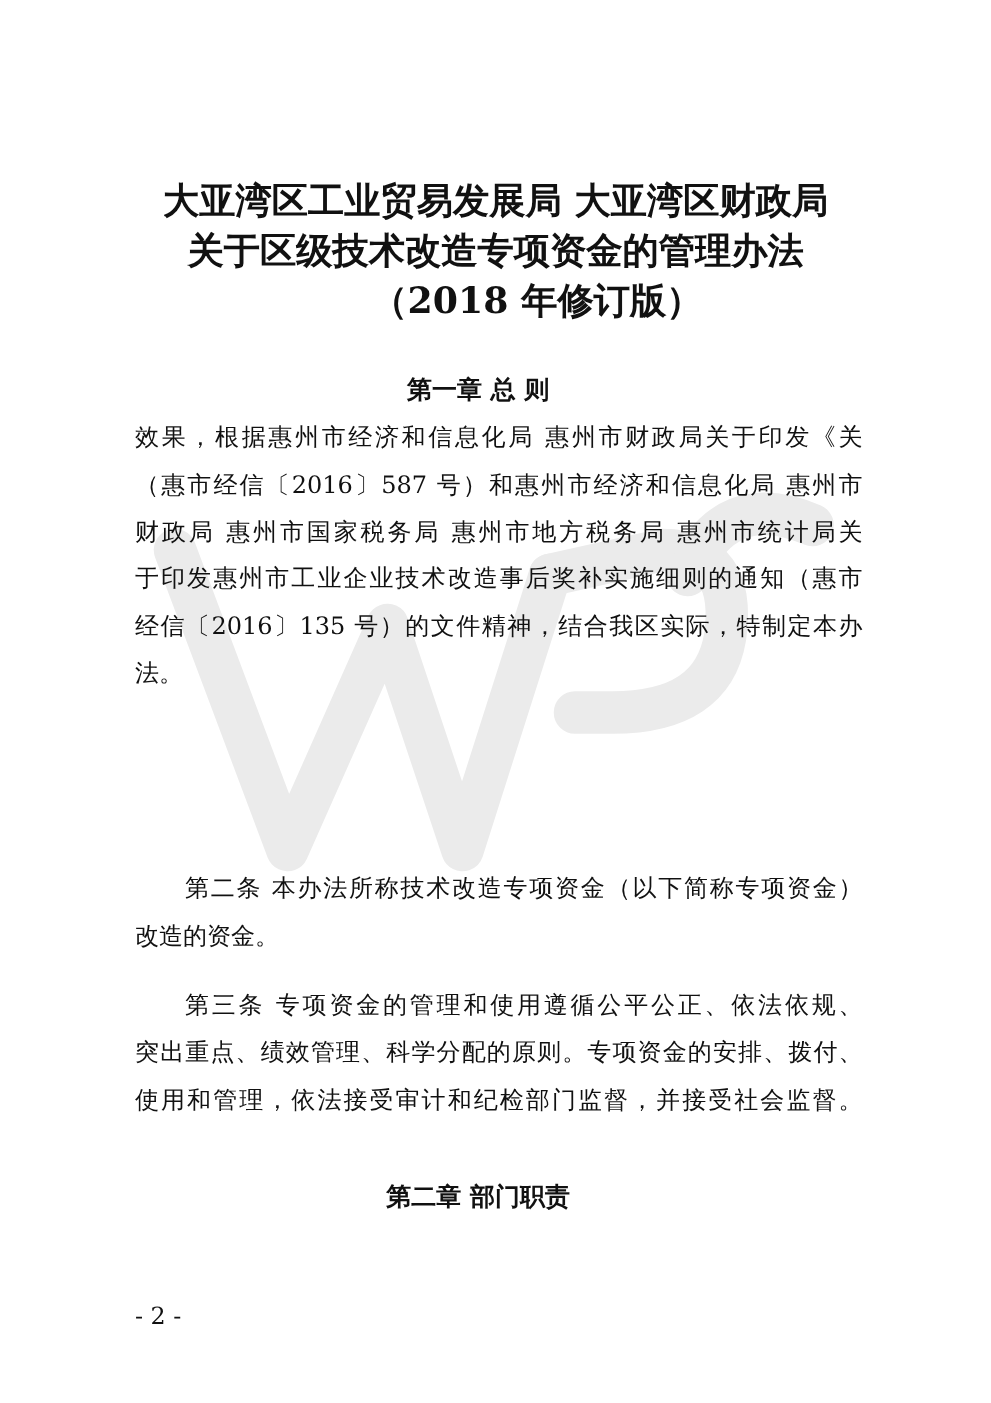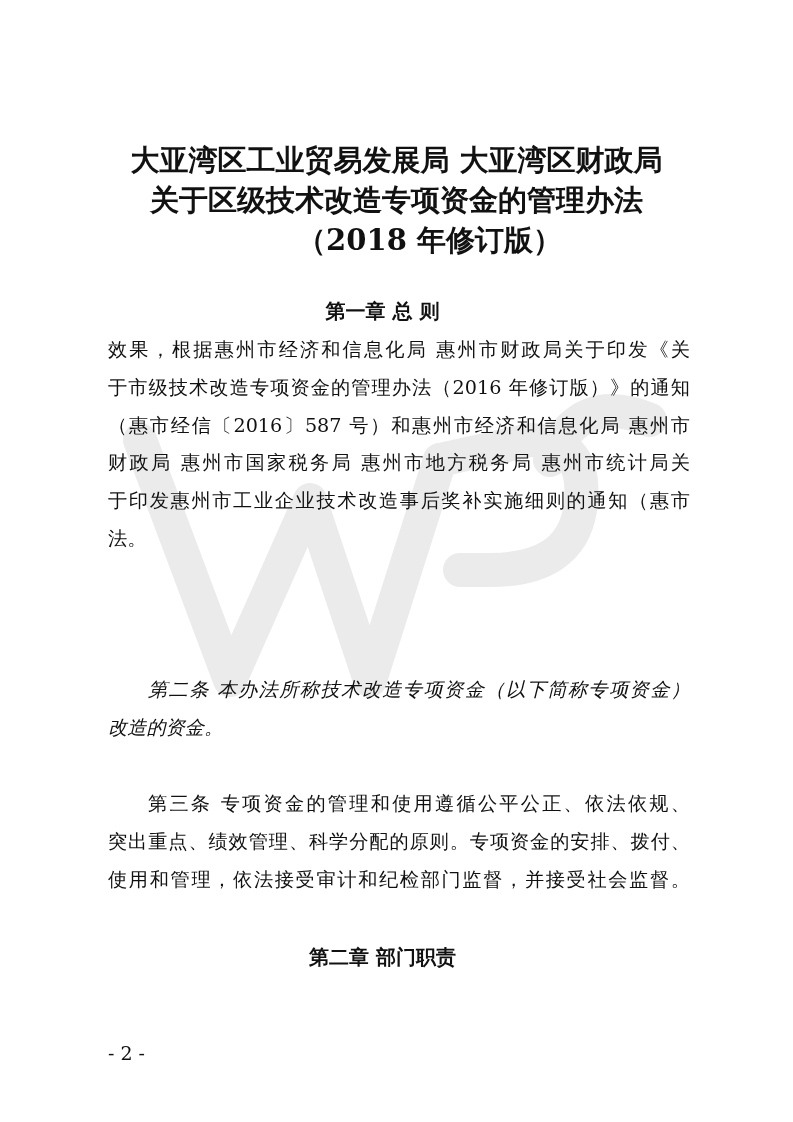--- a/index.html
+++ b/index.html
@@ -10,21 +10,21 @@
   .title.l2 { top: 180px; }
   .title.l3 { top: 220px; padding-left: 33px; }
   .chapter { position: absolute; left: 0; width: 765px; text-align: center; font-family: "DejaVu Sans", sans-serif; font-weight: bold; font-size: 20px; line-height: 28px; z-index: 1; }
   .chapter.c1 { top: 297px; }
   .chapter.c2 { top: 931px; margin-top: 12px; }
   .body-text { position: absolute; left: 108px; width: 582px; font-family: "DejaVu Serif", serif; font-size: 19.2px; line-height: 37.8px; text-align: justify; text-align-last: left; z-index: 1; }
   .line { display: block; height: 37.8px; white-space: nowrap; overflow: visible; text-align: justify; text-align-last: justify; }
   .line.last { text-align-last: left; }
   .line.indent { padding-left: 40px; }
   .p1 { top: 331px; }
-  .p2 { top: 671px; font-style: italic; }
+  .p2 { top: 692px; }
   .p3 { top: 785px; }
   .page-number { position: absolute; left: 108px; top: 1042px; font-family: "DejaVu Serif", serif; font-size: 19px; z-index: 1; }
 </style>
 </head>
 <body>
 
 <svg class="watermark" viewBox="0 0 560 330" xmlns="http://www.w3.org/2000/svg">
   <g fill="none" stroke="#ebebeb" stroke-width="34" stroke-linejoin="round" stroke-linecap="round">
     <path d="M30 60 L120 300 L200 120 L260 300 L330 80"></path>
     <path d="M330 80 L420 60 Q480 60 470 130 Q460 190 380 190 L350 190"></path>
@@ -33,24 +33,24 @@
 </svg>
 
 <div class="title l1">大亚湾区工业贸易发展局  大亚湾区财政局</div>
 <div class="title l2">关于区级技术改造专项资金的管理办法</div>
 <div class="title l3">（2018 年修订版）</div>
 
 <div class="chapter c1">第一章  总  则</div>
 
 <div class="body-text p1">
   <span class="line">效果，根据惠州市经济和信息化局  惠州市财政局关于印发《关</span>
-  <span class="line">于市级技术改造专项资金的管理办法（2016 年修订版）》的通知</span>
   <span class="line">（惠市经信〔2016〕587 号）和惠州市经济和信息化局  惠州市</span>
   <span class="line">财政局  惠州市国家税务局  惠州市地方税务局  惠州市统计局关</span>
   <span class="line">于印发惠州市工业企业技术改造事后奖补实施细则的通知（惠市</span>
+  <span class="line">经信〔2016〕135 号）的文件精神，结合我区实际，特制定本办</span>
   <span class="line last">法。</span>
 </div>
 
 <div class="body-text p2">
   <span class="line indent">第二条  本办法所称技术改造专项资金（以下简称专项资金）</span>
   <span class="line last">改造的资金。</span>
 </div>
 
 <div class="body-text p3">
   <span class="line indent">第三条  专项资金的管理和使用遵循公平公正、依法依规、</span>

